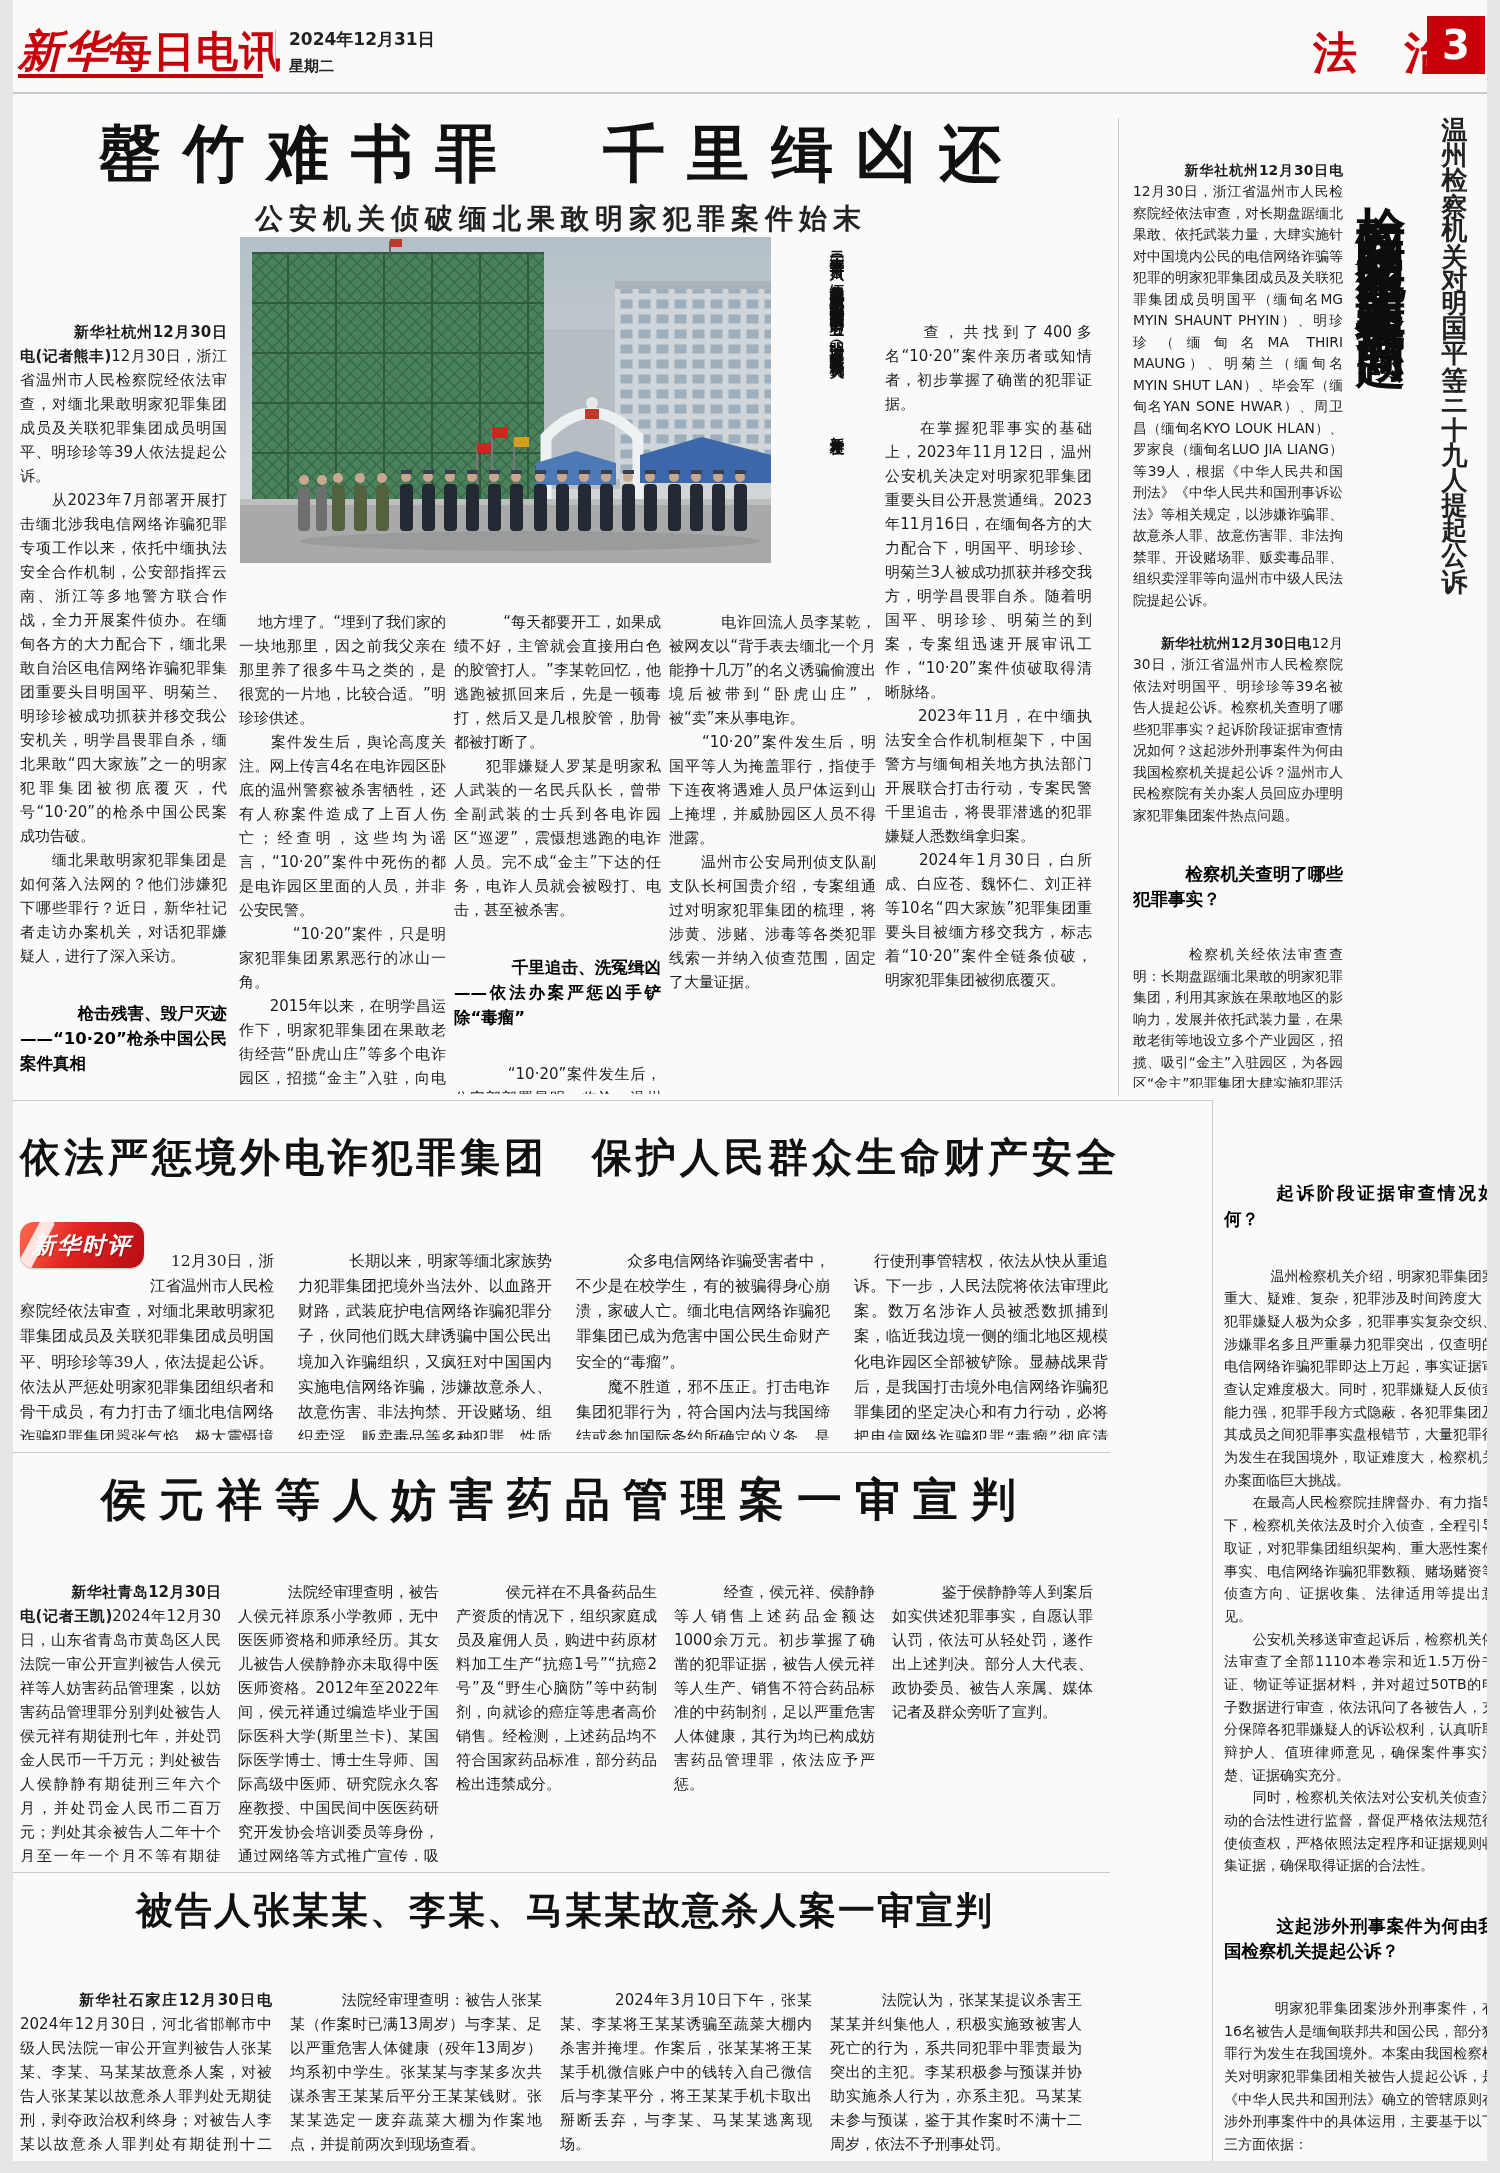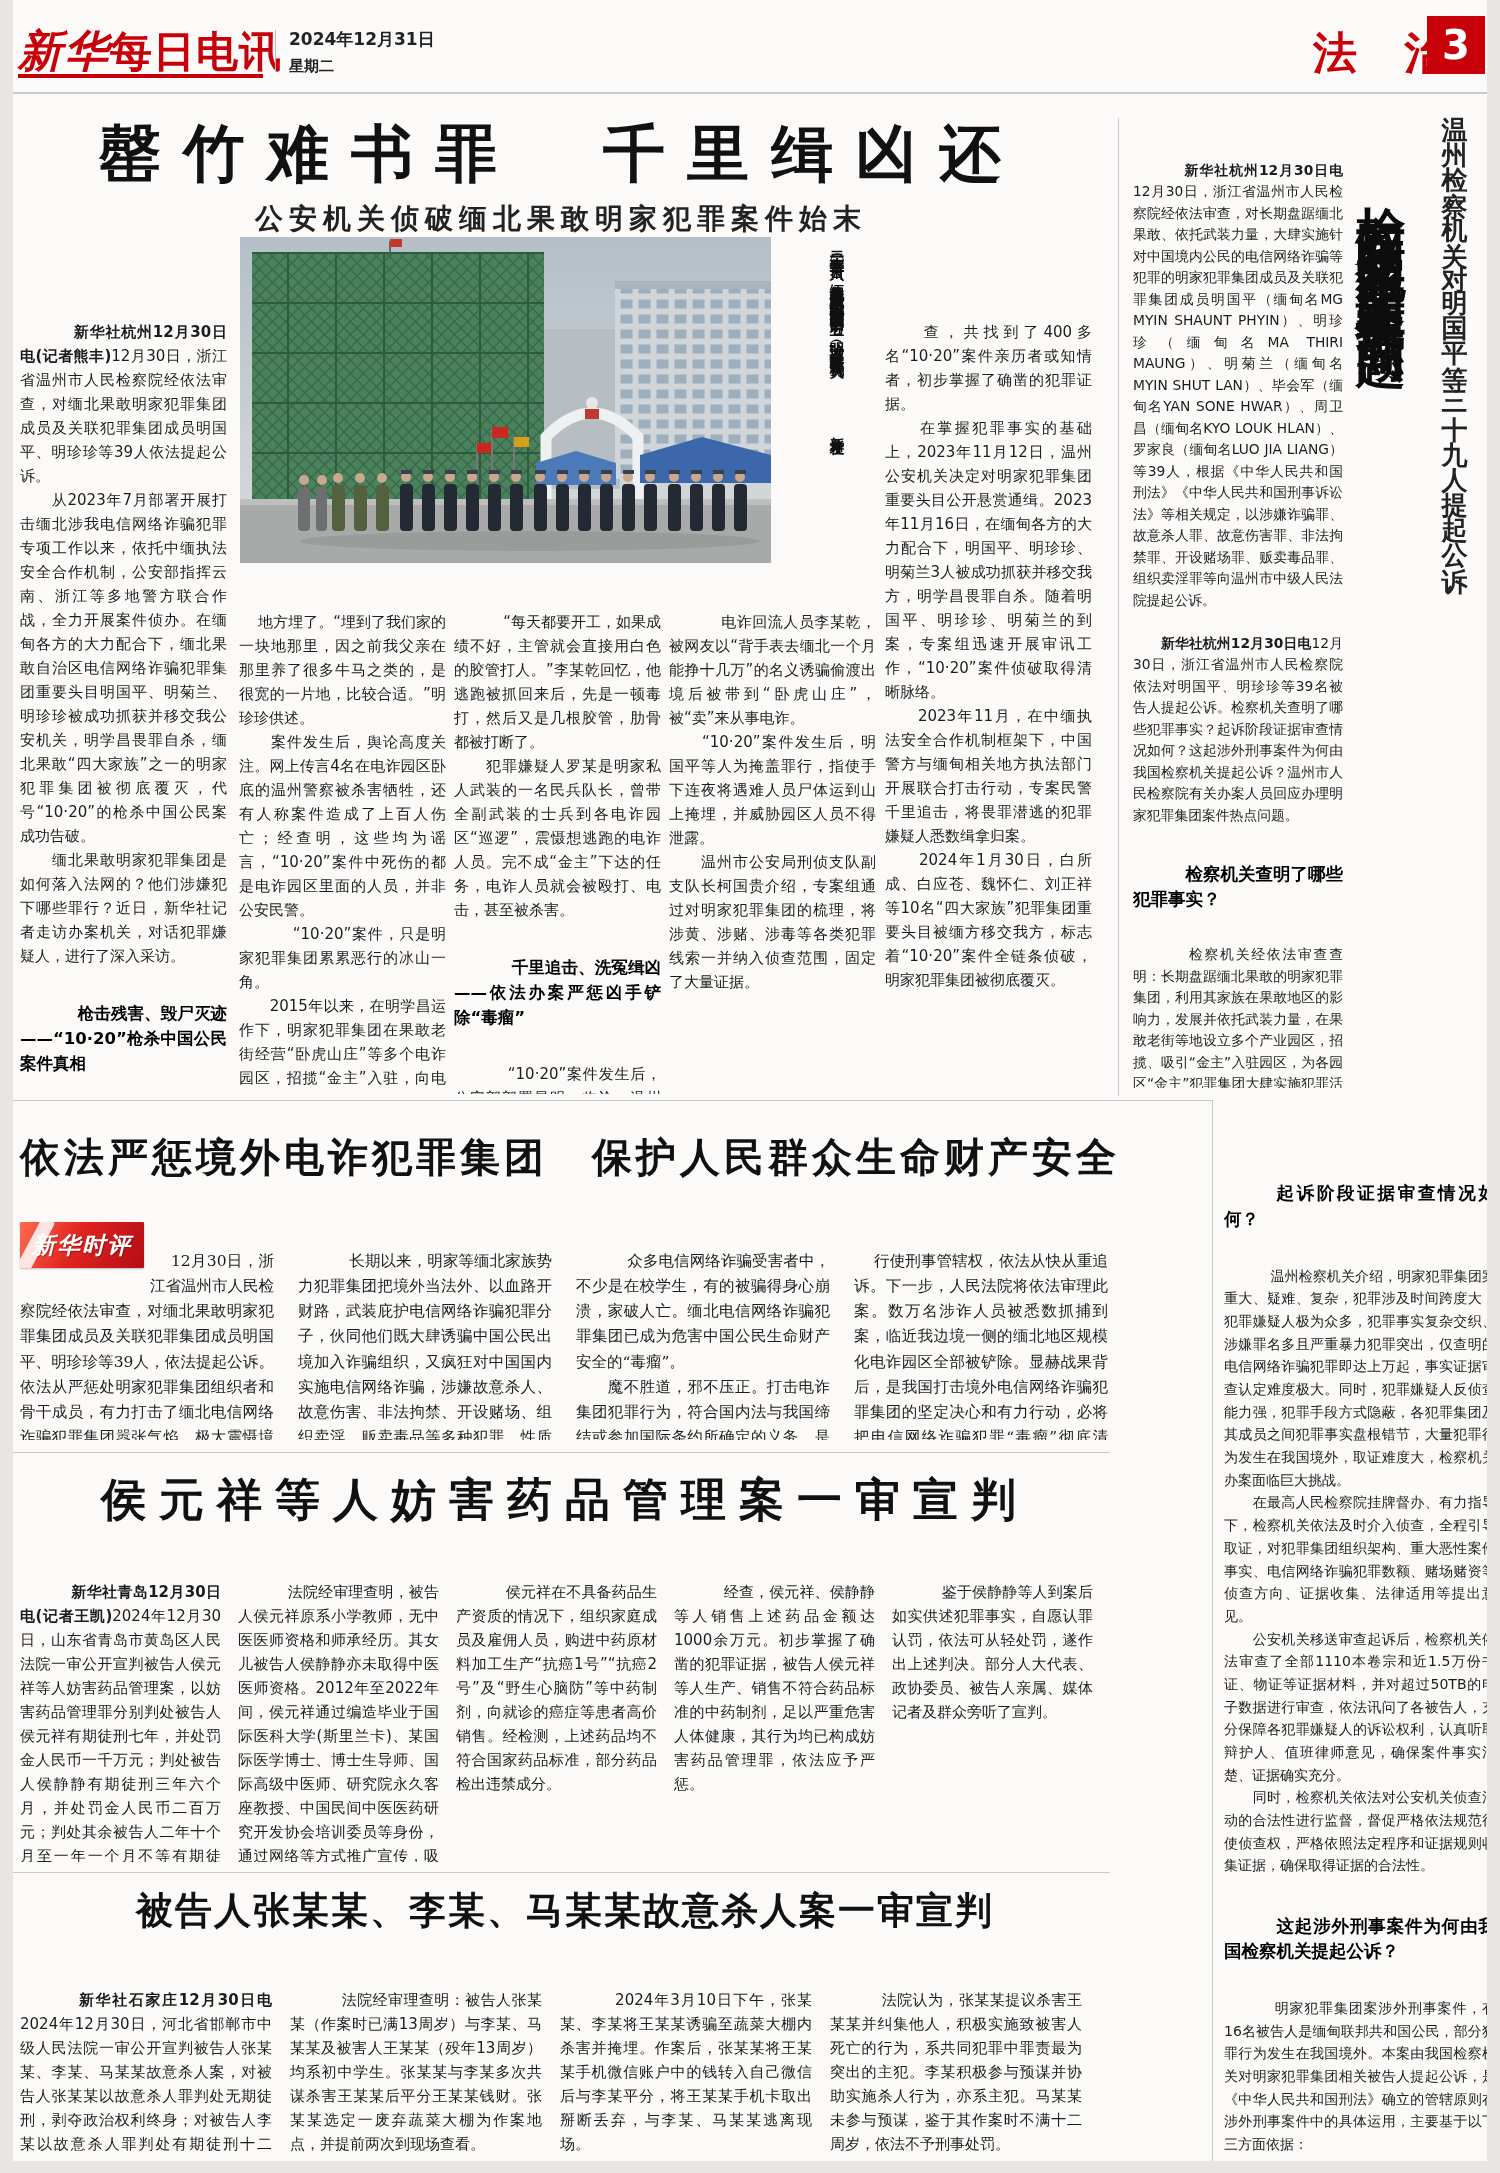--- a/index.html
+++ b/index.html
@@ -27,21 +27,21 @@
   .rt-text{font-size:13.8px;line-height:1.56;}
   .rb-text{font-size:14px;line-height:1.62;}
   
   .caption{writing-mode:vertical-rl;font-size:14.5px;font-weight:600;line-height:1.62;letter-spacing:1.5px;color:#111;text-align:left;}
   
   .vmain{writing-mode:vertical-rl;font-family:"DejaVu Serif",serif;font-weight:900;font-size:50px;letter-spacing:9px;color:#0d0d0d;}
   .vside{writing-mode:vertical-rl;font-weight:700;font-size:26px;letter-spacing:25px;color:#222;}
   
   .comm-headline{font-family:"DejaVu Serif",serif;font-weight:900;font-size:40px;color:#111;letter-spacing:4px;text-align:center;white-space:nowrap;}
   .comm-text{font-family:"DejaVu Serif",serif;font-size:15.5px;line-height:1.62;}
-  .badge{background:linear-gradient(115deg,#ff6a50 0%,#e0231f 45%,#b50d14 100%);border-radius:1px;display:flex;align-items:center;justify-content:center;overflow:hidden;box-shadow:0 1px 2px rgba(0,0,0,.25);}
+  .badge{background:linear-gradient(115deg,#ff6a50 0%,#e0231f 45%,#b50d14 100%);border-radius:14px;display:flex;align-items:center;justify-content:center;overflow:hidden;box-shadow:0 1px 2px rgba(0,0,0,.25);}
   .badge span{color:#fff;font-style:italic;font-weight:900;font-size:23px;letter-spacing:2px;text-shadow:1px 1px 1px rgba(0,0,0,.3);}
   .badge::before{content:"";position:absolute;left:8px;top:-6px;width:14px;height:60px;background:rgba(255,255,255,.85);transform:rotate(28deg);border-radius:3px;}
   .badge-float{float:left;width:130px;height:50px;}
   .court-headline1{font-family:"DejaVu Serif",serif;font-weight:900;font-size:45px;color:#111;letter-spacing:13px;text-align:center;white-space:nowrap;}
   .court-headline2{font-family:"DejaVu Serif",serif;font-weight:900;font-size:37px;color:#111;letter-spacing:2px;text-align:center;white-space:nowrap;}
   .edge{background:#e7e6e4;}
 </style>
 </head>
 <body>
 
@@ -291,21 +291,21 @@
   <div class="abs body-text" style="left:879px;top:1556px;width:201px;height:306px;">
     <span>　　鉴于侯静静等人到案后如实供述犯罪事实，自愿认罪认罚，依法可从轻处罚，遂作出上述判决。部分人大代表、政协委员、被告人亲属、媒体记者及群众旁听了宣判。</span>
   </div>
 
   <div class="abs rule" style="left:0px;top:1872px;width:1097px;height:1px;"></div>
   <div class="abs court-headline2" style="left:7px;top:1886px;width:1090px;">被告人张某某、李某、马某某故意杀人案一审宣判</div>
   <div class="abs body-text" style="left:7px;top:1964px;width:252px;height:196px;">
     <span class="dl">　　新华社石家庄12月30日电</span><span>2024年12月30日，河北省邯郸市中级人民法院一审公开宣判被告人张某某、李某、马某某故意杀人案，对被告人张某某以故意杀人罪判处无期徒刑，剥夺政治权利终身；对被告人李某以故意杀人罪判处有期徒刑十二年；对被告人马某某依法不予刑事处罚。</span>
   </div>
   <div class="abs body-text" style="left:277px;top:1964px;width:252px;height:196px;">
-    <span>　　法院经审理查明：被告人张某某（作案时已满13周岁）与李某、马某某及被害人王某某（殁年13周岁）均系初中学生。张某某与李某多次共谋杀害王某某后平分王某某钱财。张某某选定一废弃蔬菜大棚为作案地点，并提前两次到现场查看。</span>
+    <span>　　法院经审理查明：被告人张某某（作案时已满13周岁）与李某、足以严重危害人体健康（殁年13周岁）均系初中学生。张某某与李某多次共谋杀害王某某后平分王某某钱财。张某某选定一废弃蔬菜大棚为作案地点，并提前两次到现场查看。</span>
   </div>
   <div class="abs body-text" style="left:547px;top:1964px;width:252px;height:196px;">
     <span>　　2024年3月10日下午，张某某、李某将王某某诱骗至蔬菜大棚内杀害并掩埋。作案后，张某某将王某某手机微信账户中的钱转入自己微信后与李某平分，将王某某手机卡取出掰断丢弃，与李某、马某某逃离现场。</span>
   </div>
   <div class="abs body-text" style="left:817px;top:1964px;width:252px;height:196px;">
     <span>　　法院认为，张某某提议杀害王某某并纠集他人，积极实施致被害人死亡的行为，系共同犯罪中罪责最为突出的主犯。李某积极参与预谋并协助实施杀人行为，亦系主犯。马某某未参与预谋，鉴于其作案时不满十二周岁，依法不予刑事处罚。</span>
   </div>
 
 </div>
 

